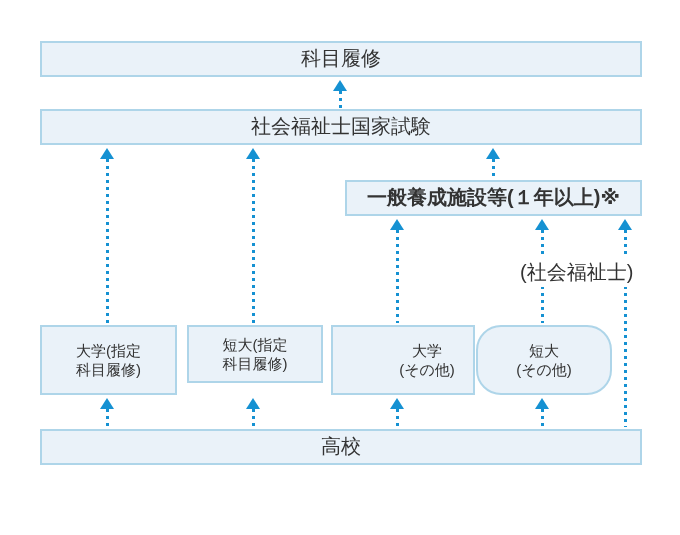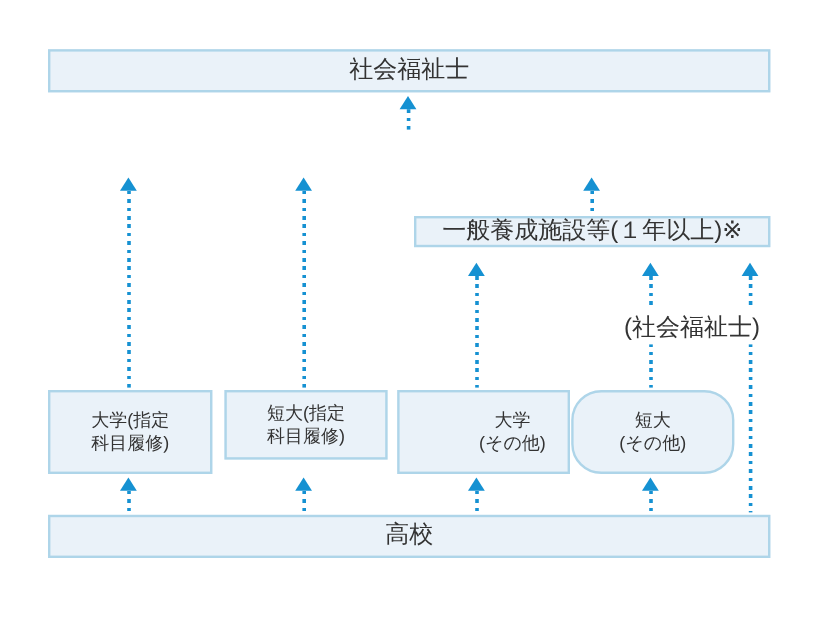--- a/index.html
+++ b/index.html
@@ -58,25 +58,28 @@
     white-space:nowrap;
     color:var(--text);
   }
 </style>
 </head>
 <body>
 
 <div class="canvas">
 
   <div class="box" style="left:40px;top:41px;width:602px;height:36px;">
-    <span>社会福祉士</span>
+    <span>科目履修</span>
   </div>
 
+  <div class="box" style="left:40px;top:109px;width:602px;height:36px;">
+    <span>社会福祉士国家試験</span>
+  </div>
 
-  <div class="box" style="left:345px;top:180px;width:297px;height:26px;">
+  <div class="box" style="left:345px;top:180px;width:297px;height:36px;font-weight:bold;">
     <span>一般養成施設等(１年以上)※</span>
   </div>
 
   <div class="box small" style="left:40px;top:325px;width:137px;height:70px;">
     <span>大学(指定
 科目履修)</span>
   </div>
   <div class="box small" style="left:187px;top:325px;width:136px;height:58px;">
     <span>短大(指定
 科目履修)</span>

